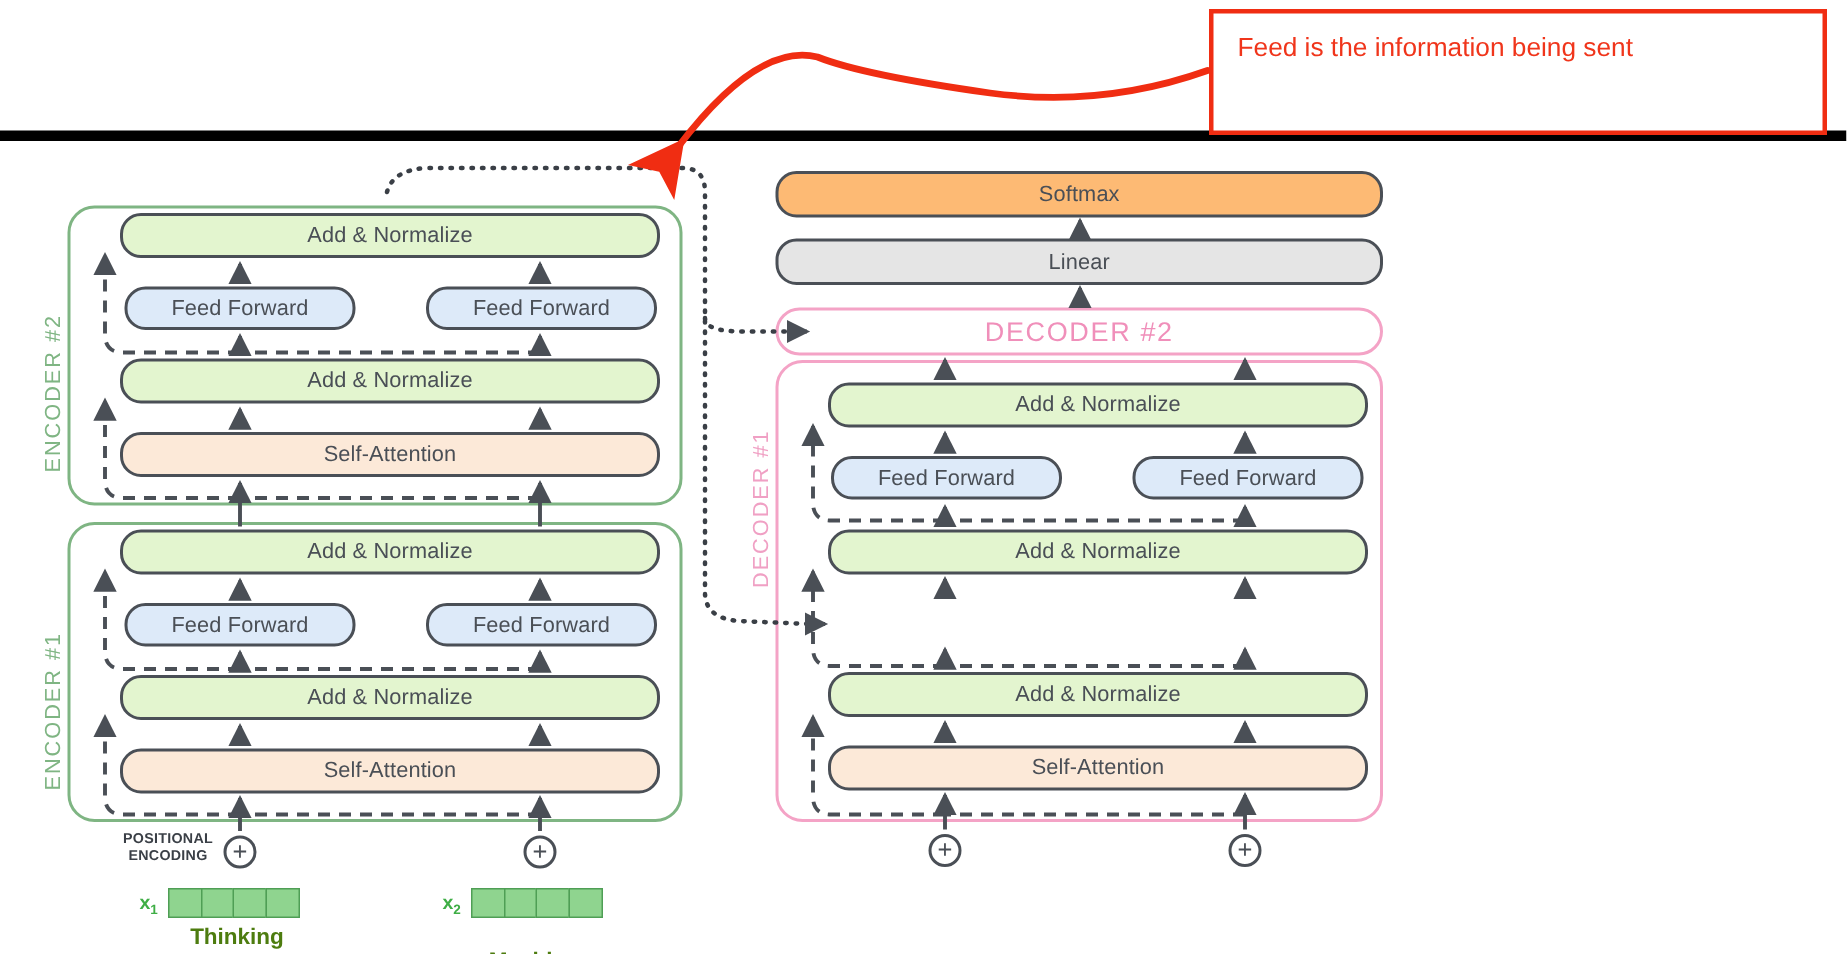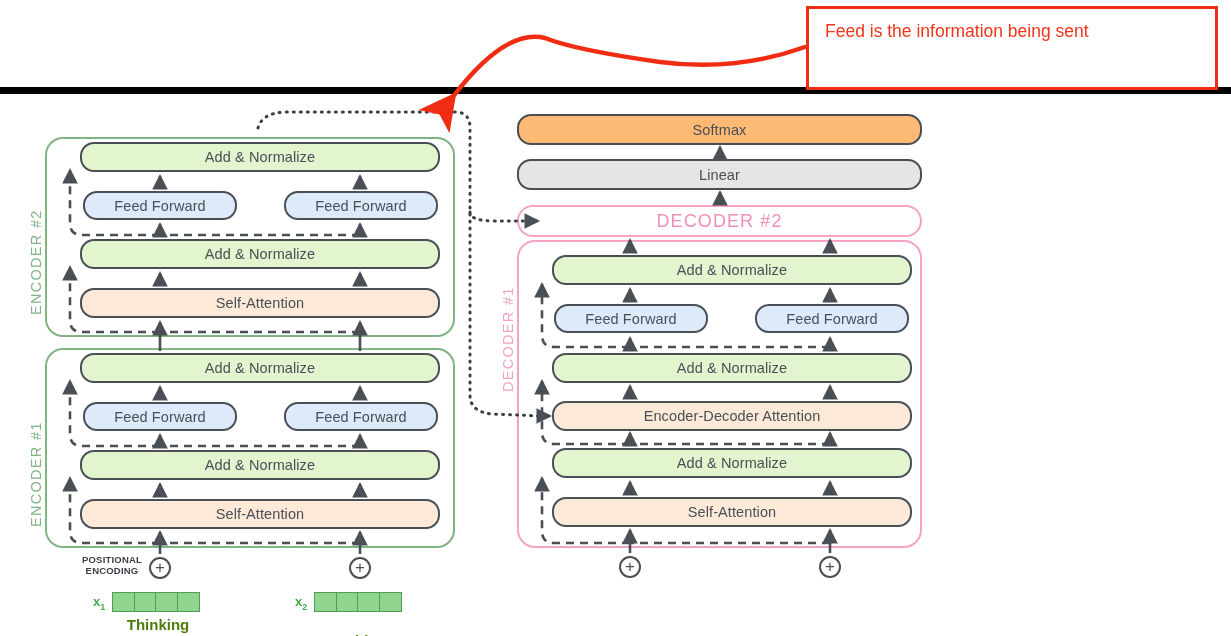--- a/index.html
+++ b/index.html
@@ -150,21 +150,20 @@
 
   <div class="decghost" style="left:517px;top:205px;width:405px;height:32px;">DECODER #2</div>
 
   <div class="decbox" style="left:517px;top:240px;width:405px;height:308px;"></div>
   <div class="vlabel dec" style="left:500px;top:392px;">DECODER #1</div>
 
   <div class="blk green" style="left:552px;top:255px;width:360px;height:30px;">Add &amp; Normalize</div>
   <div class="blk blue" style="left:554px;top:304px;width:154px;height:29px;">Feed Forward</div>
   <div class="blk blue" style="left:755px;top:304px;width:154px;height:29px;">Feed Forward</div>
   <div class="blk green" style="left:552px;top:353px;width:360px;height:30px;">Add &amp; Normalize</div>
-  <div class="blk peach" style="left:552px;top:401px;width:360px;height:30px;">Encoder-Decoder Attention</div>
   <div class="blk green" style="left:552px;top:448px;width:360px;height:30px;">Add &amp; Normalize</div>
   <div class="blk peach" style="left:552px;top:497px;width:360px;height:30px;">Self-Attention</div>
 
   <div class="plus" style="left:619px;top:556px;">+</div>
   <div class="plus" style="left:819px;top:556px;">+</div>
 
   <svg class="over">
     <defs>
       <marker id="ah" markerWidth="7" markerHeight="7" refX="5.2" refY="3.3" orient="auto">
         <path d="M0,0.3 L6,3.3 L0,6.3 z" fill="#4a4f56"></path>

